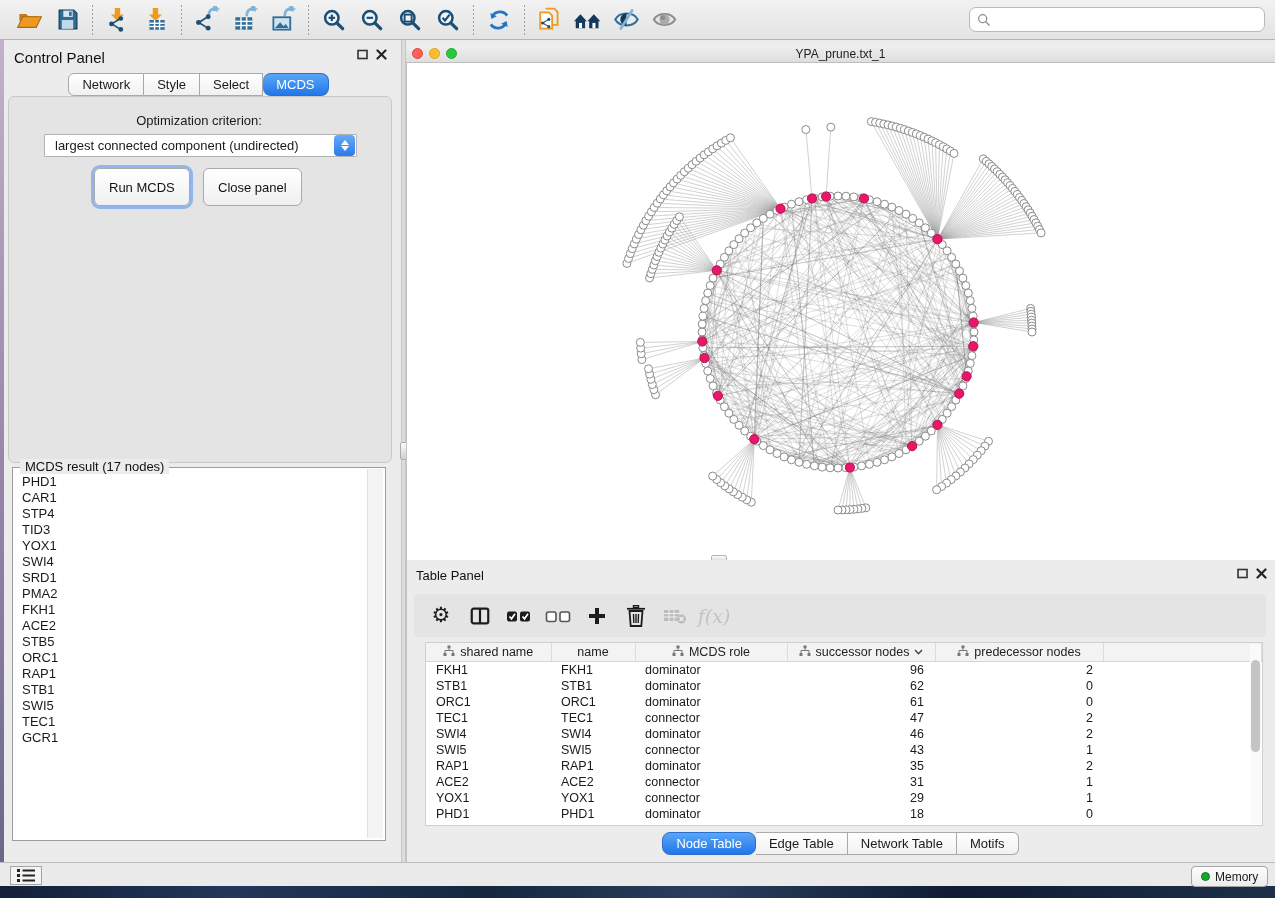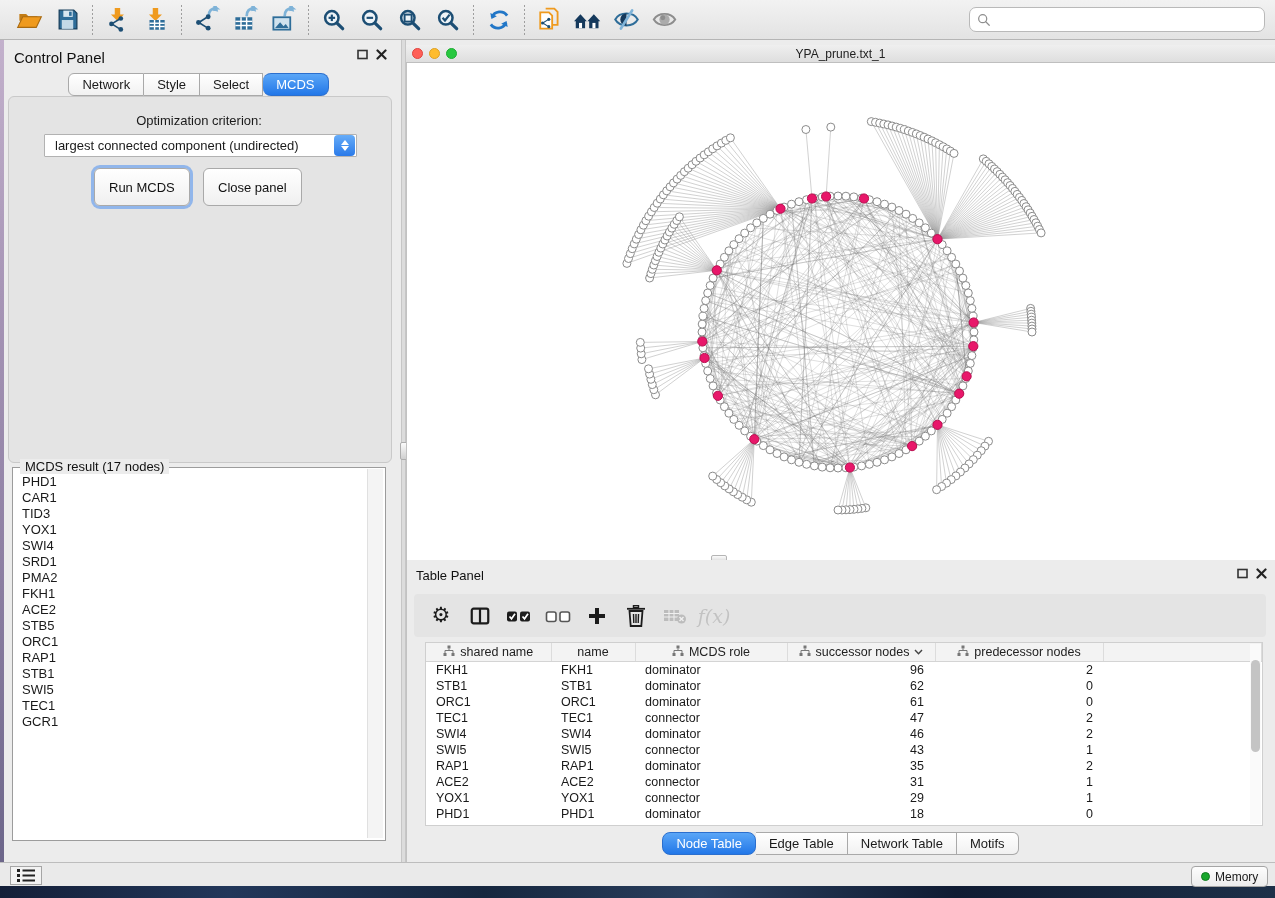--- a/index.html
+++ b/index.html
@@ -299,20 +299,21 @@
       <span class="chev dn"></span>
     </span>
 </div>
 <button id="run-btn" class="abs push-btn">Run MCDS</button>
 <button id="closepanel-btn" class="abs push-btn">Close panel</button>
 <div id="mcds-group" class="abs"></div>
 <div id="mcds-legend" class="abs">MCDS result (17 nodes)</div>
 <div id="mcds-list" class="abs">
     <div class="mcds-item">PHD1</div>
     <div class="mcds-item">CAR1</div>
+    <div class="mcds-item">STP4</div>
     <div class="mcds-item">TID3</div>
     <div class="mcds-item">YOX1</div>
     <div class="mcds-item">SWI4</div>
     <div class="mcds-item">SRD1</div>
     <div class="mcds-item">PMA2</div>
     <div class="mcds-item">FKH1</div>
     <div class="mcds-item">ACE2</div>
     <div class="mcds-item">STB5</div>
     <div class="mcds-item">ORC1</div>
     <div class="mcds-item">RAP1</div>

